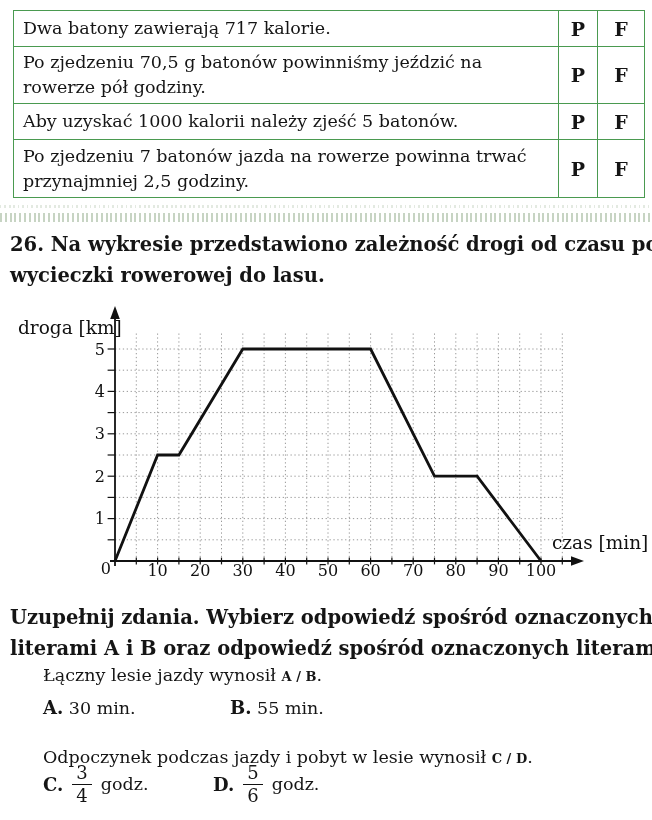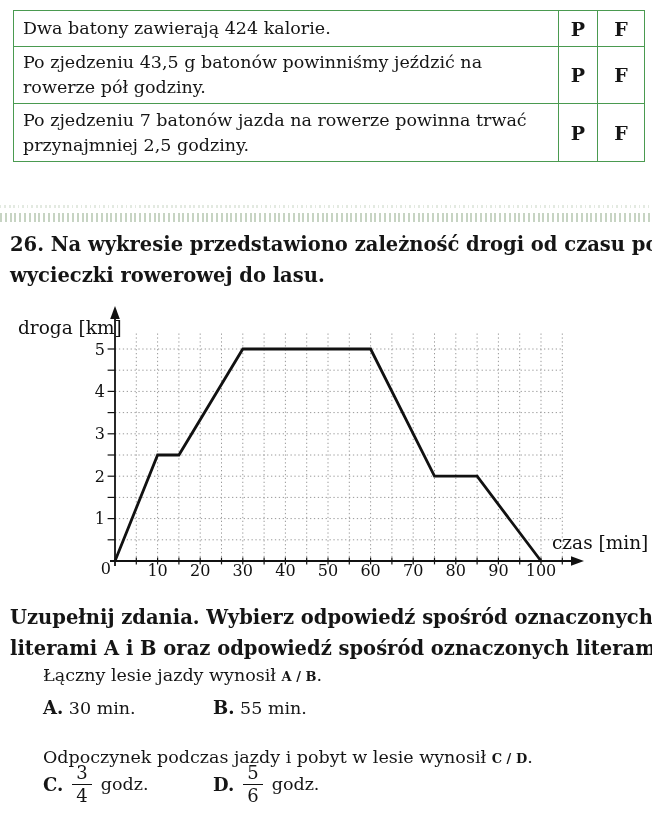--- a/index.html
+++ b/index.html
@@ -29,41 +29,46 @@
   svg.chart{position:absolute;left:0;top:300px;}
   svg.chart text{font-family:"DejaVu Serif", serif;fill:#111;}
 
   
   .instr{position:absolute;left:10px;top:602px;font-weight:bold;font-size:19.5px;line-height:31px;white-space:nowrap;}
   .sentence{position:absolute;left:43px;font-size:17.5px;white-space:nowrap;}
   .s-ab{top:665px;} .s-cd{top:729px;margin-top:18px;}
   .sentence b{font-size:13px;}
   .opt{position:absolute;font-size:17.5px;white-space:nowrap;}
   .opt b{font-size:18px;}
-  .o-a{left:43px;top:697px;} .o-b{left:213px;top:697px;}
+  .o-a{left:43px;top:697px;} .o-b{left:230px;top:697px;}
   .o-c{left:43px;top:758px;} .o-d{left:213px;top:758px;}
   .opt-frac{display:flex;align-items:center;gap:9px;height:52px;}
   .frac{display:inline-block;text-align:center;font-size:18px;line-height:1.2;}
   .frac .num{display:block;padding:0 4px;border-bottom:1.6px solid #111;}
   .frac .den{display:block;padding:0 4px;}
 </style>
 </head>
 <body>
 
 <div class="sheet">
 
   <table class="pf">
     <tbody>
         <tr class="r1">
-      <td class="statement">Dwa batony zawierają 424 kalorie.</td>
+      <td class="statement">Dwa batony zawierają 717 kalorie.</td>
       <td class="pfcell pcol">P</td>
       <td class="pfcell fcol">F</td>
     </tr>
     <tr class="r2">
-      <td class="statement">Po zjedzeniu 43,5 g batonów powinniśmy jeździć na rowerze pół godziny.</td>
+      <td class="statement">Po zjedzeniu 70,5 g batonów powinniśmy jeździć na rowerze pół godziny.</td>
+      <td class="pfcell pcol">P</td>
+      <td class="pfcell fcol">F</td>
+    </tr>
+    <tr class="r3">
+      <td class="statement">Aby uzyskać 1000 kalorii należy zjeść 5 batonów.</td>
       <td class="pfcell pcol">P</td>
       <td class="pfcell fcol">F</td>
     </tr>
     <tr class="r4">
       <td class="statement">Po zjedzeniu 7 batonów jazda na rowerze powinna trwać przynajmniej 2,5 godziny.</td>
       <td class="pfcell pcol">P</td>
       <td class="pfcell fcol">F</td>
     </tr>
   </tbody>
     </table>

